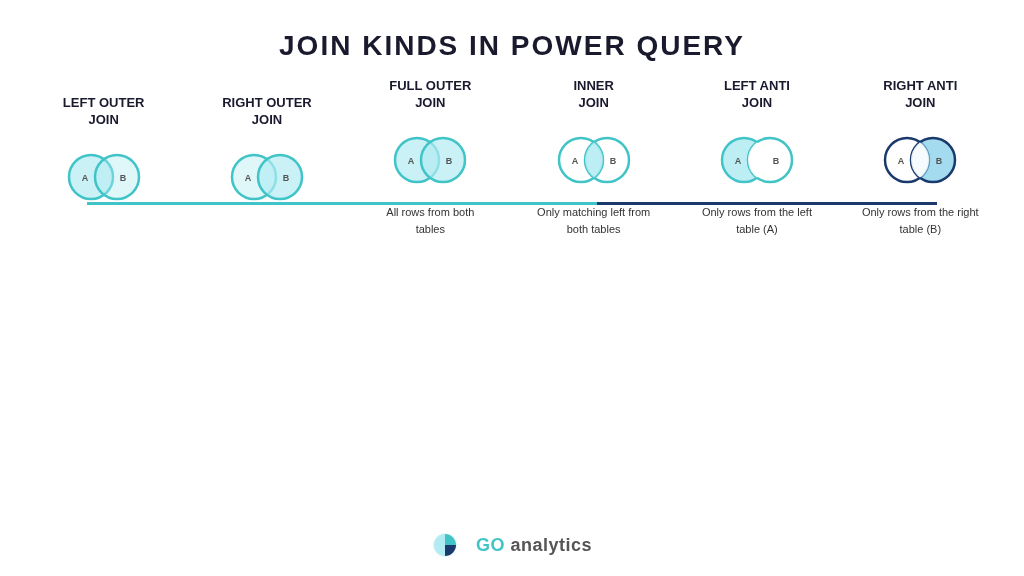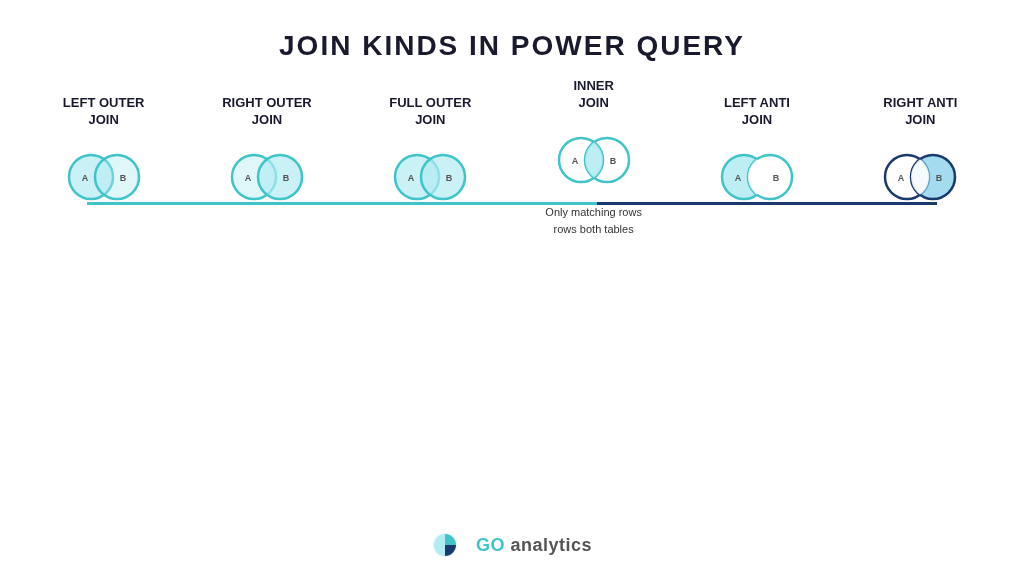--- a/index.html
+++ b/index.html
@@ -161,73 +161,76 @@
     <div class="join-item">
       <div class="join-title">FULL OUTER<br>JOIN</div>
       <div class="venn">
         <svg viewBox="0 0 90 60">
           <circle cx="32" cy="30" r="22" fill="#b2ebf2" fill-opacity="0.7" stroke="#40c4c8" stroke-width="2.5"></circle>
           <circle cx="58" cy="30" r="22" fill="#b2ebf2" fill-opacity="0.7" stroke="#40c4c8" stroke-width="2.5"></circle>
           <text x="26" y="34" font-size="9" font-weight="bold" fill="#555" text-anchor="middle">A</text>
           <text x="64" y="34" font-size="9" font-weight="bold" fill="#555" text-anchor="middle">B</text>
         </svg>
       </div>
+      <div class="join-description">All rows from both tables</div>
     </div>
 
     <div class="join-item">
       <div class="join-title">INNER<br>JOIN</div>
       <div class="venn">
         <svg viewBox="0 0 90 60">
           <circle cx="32" cy="30" r="22" fill="none" stroke="#40c4c8" stroke-width="2.5"></circle>
           <circle cx="58" cy="30" r="22" fill="none" stroke="#40c4c8" stroke-width="2.5"></circle>
 
           <clipPath id="leftClip">
             <circle cx="32" cy="30" r="22"></circle>
           </clipPath>
           <circle cx="58" cy="30" r="22" fill="#b2ebf2" fill-opacity="0.85" clip-path="url(#leftClip)"></circle>
           <text x="26" y="34" font-size="9" font-weight="bold" fill="#555" text-anchor="middle">A</text>
           <text x="64" y="34" font-size="9" font-weight="bold" fill="#555" text-anchor="middle">B</text>
         </svg>
       </div>
-      <div class="join-description">Only matching rows rows both tables</div>
+      <div class="join-description">Only matching left from both tables</div>
     </div>
 
     <div class="join-item">
       <div class="join-title">LEFT ANTI<br>JOIN</div>
       <div class="venn">
         <svg viewBox="0 0 90 60">
 
           <circle cx="32" cy="30" r="22" fill="#b2ebf2" fill-opacity="0.85" stroke="#40c4c8" stroke-width="2.5"></circle>
           <circle cx="58" cy="30" r="22" fill="white" stroke="#40c4c8" stroke-width="2.5"></circle>
 
           <clipPath id="rightClipAnti">
             <circle cx="58" cy="30" r="22"></circle>
           </clipPath>
           <circle cx="32" cy="30" r="22" fill="white" fill-opacity="0.9" clip-path="url(#rightClipAnti)"></circle>
           <text x="26" y="34" font-size="9" font-weight="bold" fill="#555" text-anchor="middle">A</text>
           <text x="64" y="34" font-size="9" font-weight="bold" fill="#555" text-anchor="middle">B</text>
         </svg>
       </div>
+      <div class="join-description">Only rows from the left table (A)</div>
     </div>
 
     <div class="join-item">
       <div class="join-title">RIGHT ANTI<br>JOIN</div>
       <div class="venn">
         <svg viewBox="0 0 90 60">
           <circle cx="32" cy="30" r="22" fill="white" stroke="#1a3a6e" stroke-width="2.5"></circle>
           <circle cx="58" cy="30" r="22" fill="#7ecce8" fill-opacity="0.7" stroke="#1a3a6e" stroke-width="2.5"></circle>
 
           <clipPath id="leftClipAntiRight">
             <circle cx="32" cy="30" r="22"></circle>
           </clipPath>
           <circle cx="58" cy="30" r="22" fill="white" fill-opacity="0.9" clip-path="url(#leftClipAntiRight)"></circle>
           <text x="26" y="34" font-size="9" font-weight="bold" fill="#555" text-anchor="middle">A</text>
           <text x="64" y="34" font-size="9" font-weight="bold" fill="#555" text-anchor="middle">B</text>
         </svg>
       </div>
+      <div class="join-description">Only rows from the right table (B)</div>
     </div>
 
   </div>
 </div>
 
 <div class="logo-area">
   <svg class="logo-icon" viewBox="0 0 26 26">
     <circle cx="13" cy="13" r="12" fill="#e8f8f8"></circle>
 
     <path d="M13 13 L13 2 A11 11 0 0 1 24 13 Z" fill="#40c4c8"></path>

